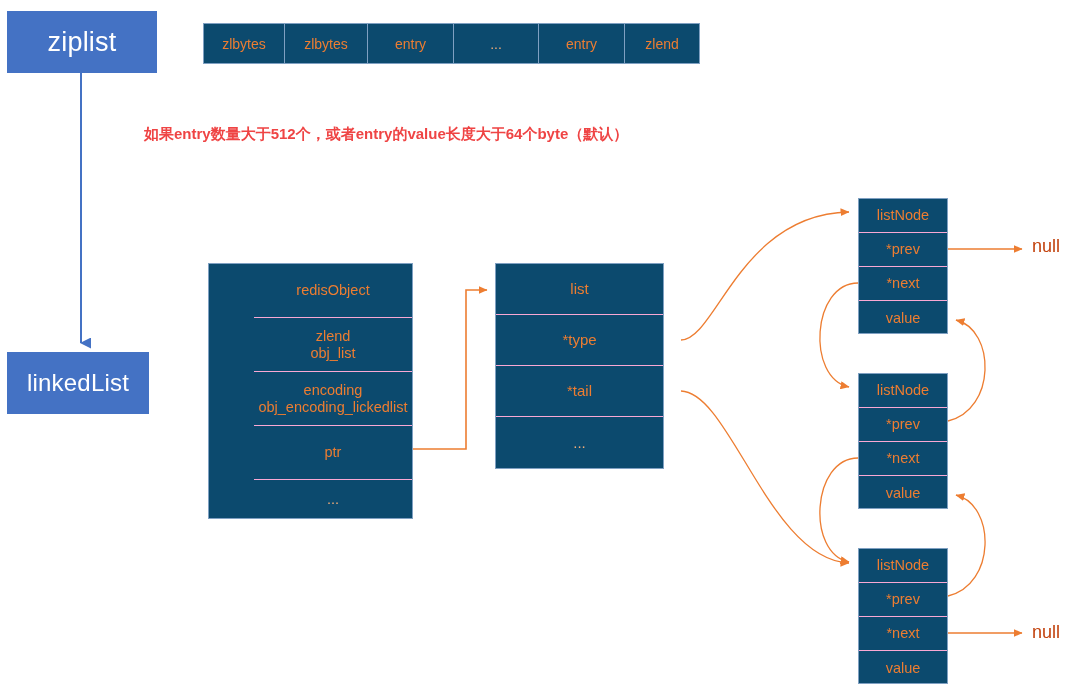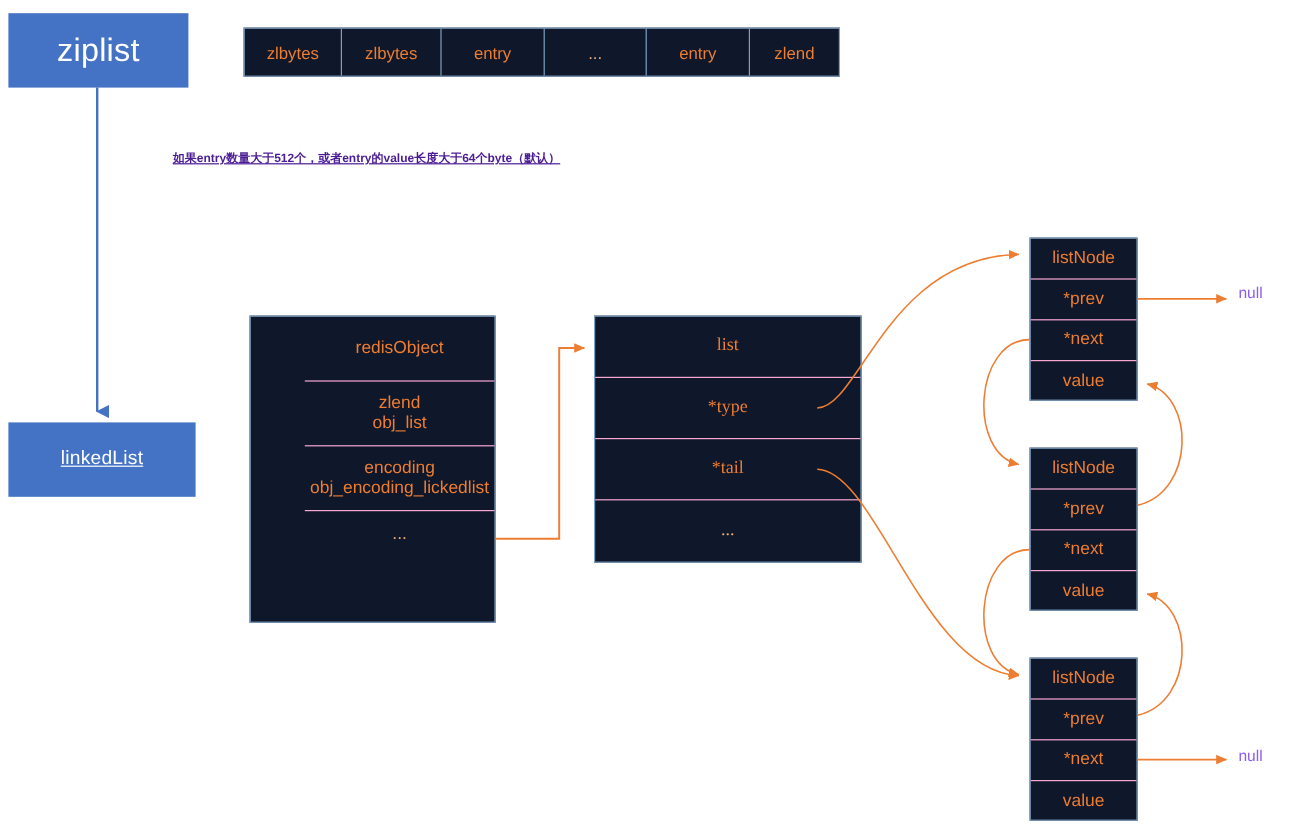--- a/index.html
+++ b/index.html
@@ -22,28 +22,28 @@
     background: #4472C4;
     color: #ffffff;
     display: flex;
     align-items: center;
     justify-content: center;
     font-size: 27px;
     letter-spacing: 0.2px;
     box-sizing: border-box;
   }
   #ziplist-box  { left: 7px;  top: 11px;  width: 150px; height: 62px; }
-  #linkedlist-box { left: 7px; top: 352px; width: 156px; height: 62px; font-size: 16px; text-decoration: underline; }
+  #linkedlist-box { left: 7px; top: 352px; width: 142px; height: 62px; font-size: 24px; }
 
   
   .struct {
     position: absolute;
     box-sizing: border-box;
     border: 1px solid #7FA0C2;
-    background: #0f172a;
+    background: #0c4a6e;
   }
   .struct .row {
     box-sizing: border-box;
     display: flex;
     align-items: center;
     justify-content: center;
     color: #ED7D31;
     border-bottom: 1px solid #f9a8d4;
     text-align: center;
     line-height: 1.15;
@@ -71,57 +71,56 @@
   #ziplist-cells .cell.w3 { width: 86px; }
   #ziplist-cells .cell.w4 { width: 85px; }
   #ziplist-cells .cell.w5 { width: 86px; }
   #ziplist-cells .cell.w6 { width: 74px; }
   #ziplist-cells .cell.muted { color: #F2AC79; }
 
   
   #note {
     position: absolute;
     left: 144px; top: 125px;
-    color: #4c1d95;
-    font-size: 10px;
+    color: #ef4444;
+    font-size: 15px;
     font-weight: bold;
     white-space: nowrap;
-    text-decoration: underline;
   }
 
   
   #redisobject {
     left: 208px; top: 263px; width: 205px; height: 256px; padding-left: 45px;
   }
   #redisobject .row { font-size: 14.5px; }
   #redisobject .r0 { height: 54px; }
   #redisobject .r1 { height: 54px; }
   #redisobject .r2 { height: 54px; }
   #redisobject .r3 { height: 54px; }
   #redisobject .r4 { height: 38px; color: #F2AC79; }
 
   
   #list-struct {
-    left: 495px; top: 263px; width: 223px; height: 206px; font-family: Liberation Serif, serif;
+    left: 495px; top: 263px; width: 169px; height: 206px;
   }
   #list-struct .row { height: 51px; font-size: 15px; }
   #list-struct .row.muted { color: #F2AC79; }
 
   
   .node { width: 90px; height: 136px; left: 858px; }
   .node .row { height: 34px; font-size: 14.5px; }
   #node1 { top: 198px; }
   #node2 { top: 373px; }
   #node3 { top: 548px; }
 
   
   .null-label {
     position: absolute;
-    color: #8b5cf6;
-    font-size: 13px;
+    color: #c2410c;
+    font-size: 18px;
   }
   #null-top    { left: 1032px; top: 236px; }
   #null-bottom { left: 1032px; top: 622px; }
 
   
   #connectors {
     position: absolute;
     left: 0; top: 0;
     width: 1080px; height: 689px;
     pointer-events: none;
@@ -150,20 +149,21 @@
   </div>
 
   <div id="note">如果entry数量大于512个，或者entry的value长度大于64个byte（默认）</div>
 
   <div class="struct" id="redisobject">
     <div class="row r0">redisObject</div>
     <div class="row r1">zlend
 obj_list</div>
     <div class="row r2">encoding
 obj_encoding_lickedlist</div>
+    <div class="row r3">ptr</div>
     <div class="row r4">...</div>
   </div>
 
   <div class="struct" id="list-struct">
     <div class="row">list</div>
     <div class="row">*type</div>
     <div class="row">*tail</div>
     <div class="row muted">...</div>
   </div>
 

